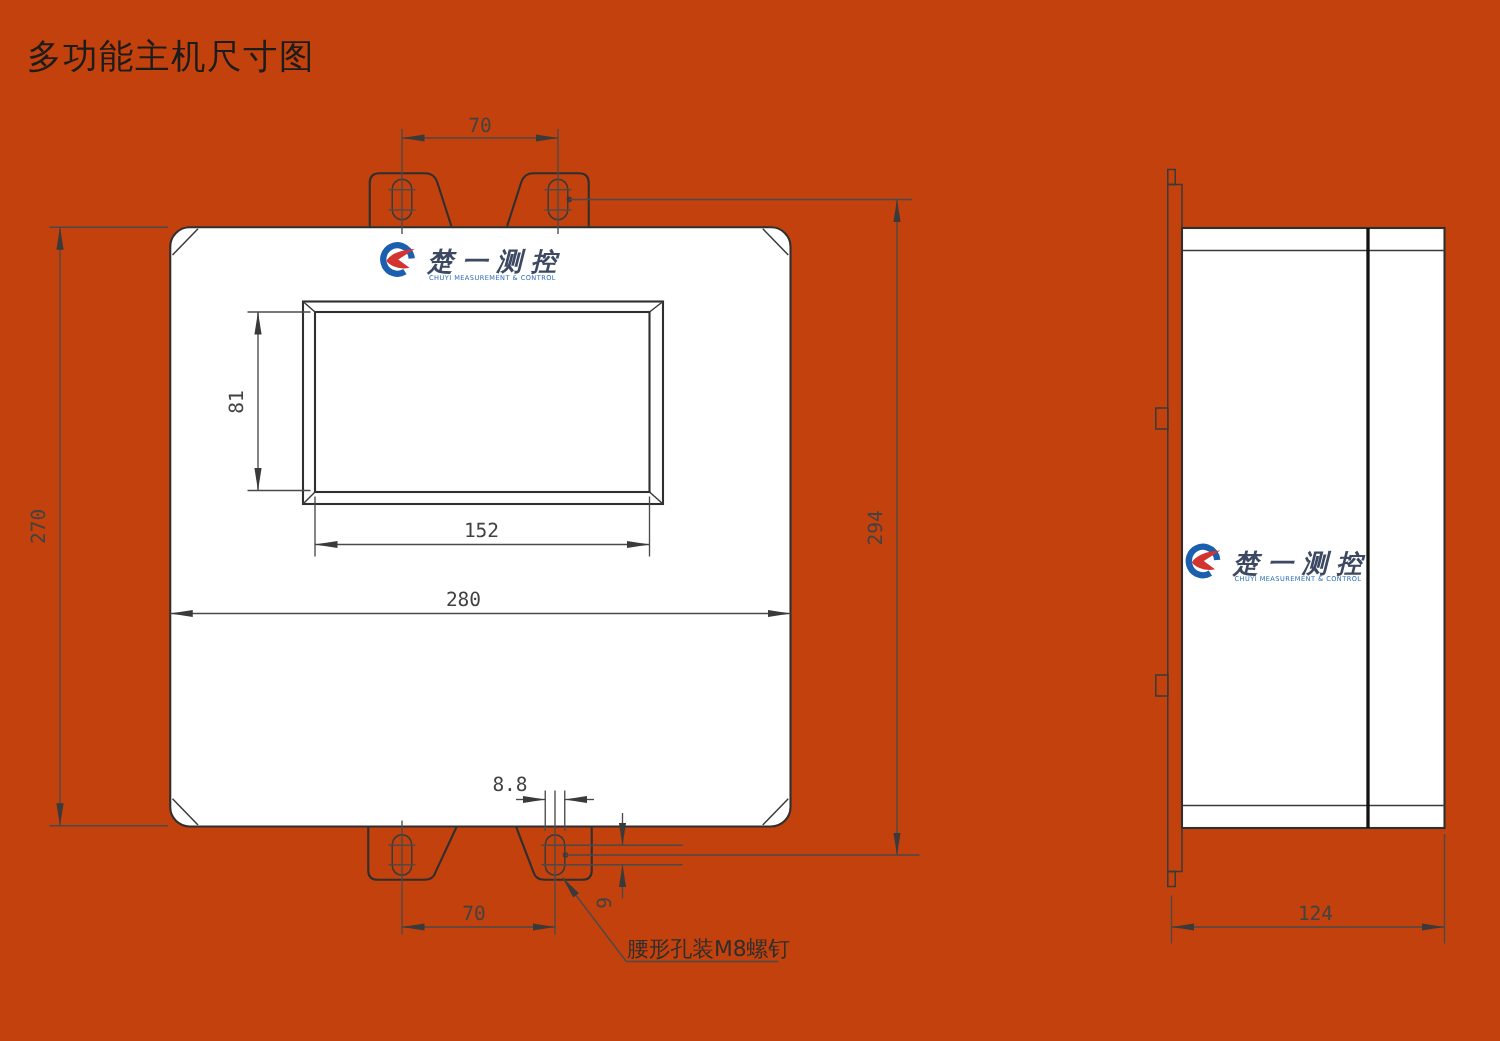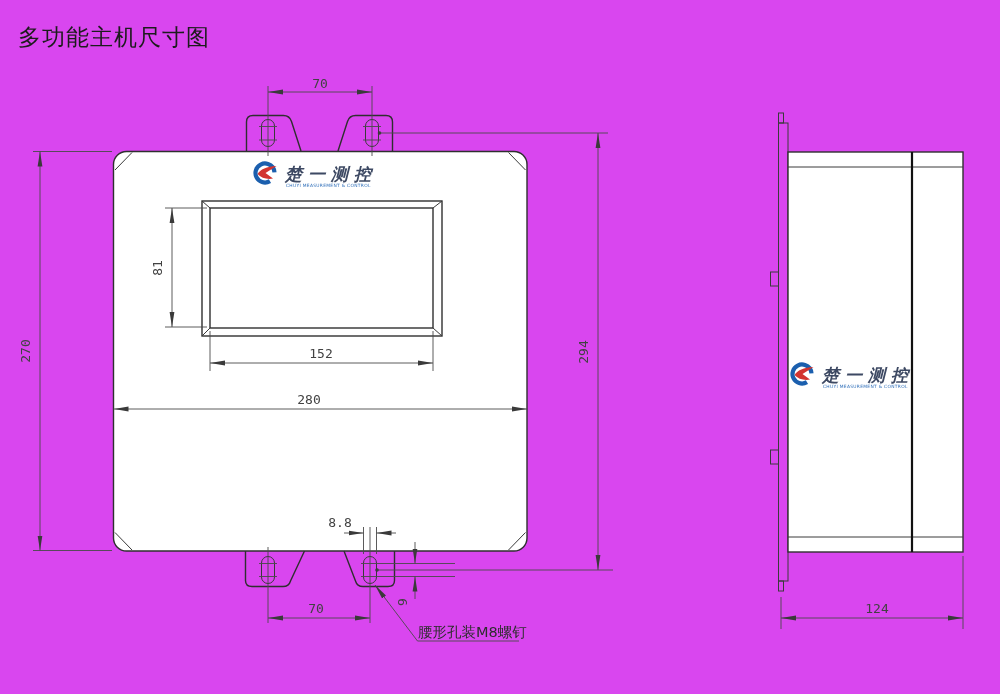--- a/index.html
+++ b/index.html
@@ -1,16 +1,16 @@
 <!DOCTYPE html>
 <html><head>
 <meta charset="utf-8">
 <style>
   html,body{margin:0;padding:0;background:#fff;}
-  #page{position:relative;width:1000px;height:694px;background:#d946ef;overflow:hidden;
+  #page{position:relative;width:1000px;height:694px;background:#c2410c;overflow:hidden;
         font-family:"Liberation Sans",sans-serif;}
   #drawing{position:absolute;left:0;top:0;}
   .title{position:absolute;left:18px;top:22px;font-size:23px;letter-spacing:1px;
          color:#1c1c1c;font-family:"DejaVu Serif","Liberation Serif",serif;}
   
   .ln   {stroke:#3a3a3a;stroke-width:1;fill:none;}
   .ln2  {stroke:#2f2f2f;stroke-width:1.4;fill:none;}
   .body {stroke:#2f2f2f;stroke-width:1.4;fill:#ffffff;}
   .thin {stroke:#4a4a4a;stroke-width:0.9;fill:none;}
   .thick{stroke:#111111;stroke-width:2.2;fill:none;}

